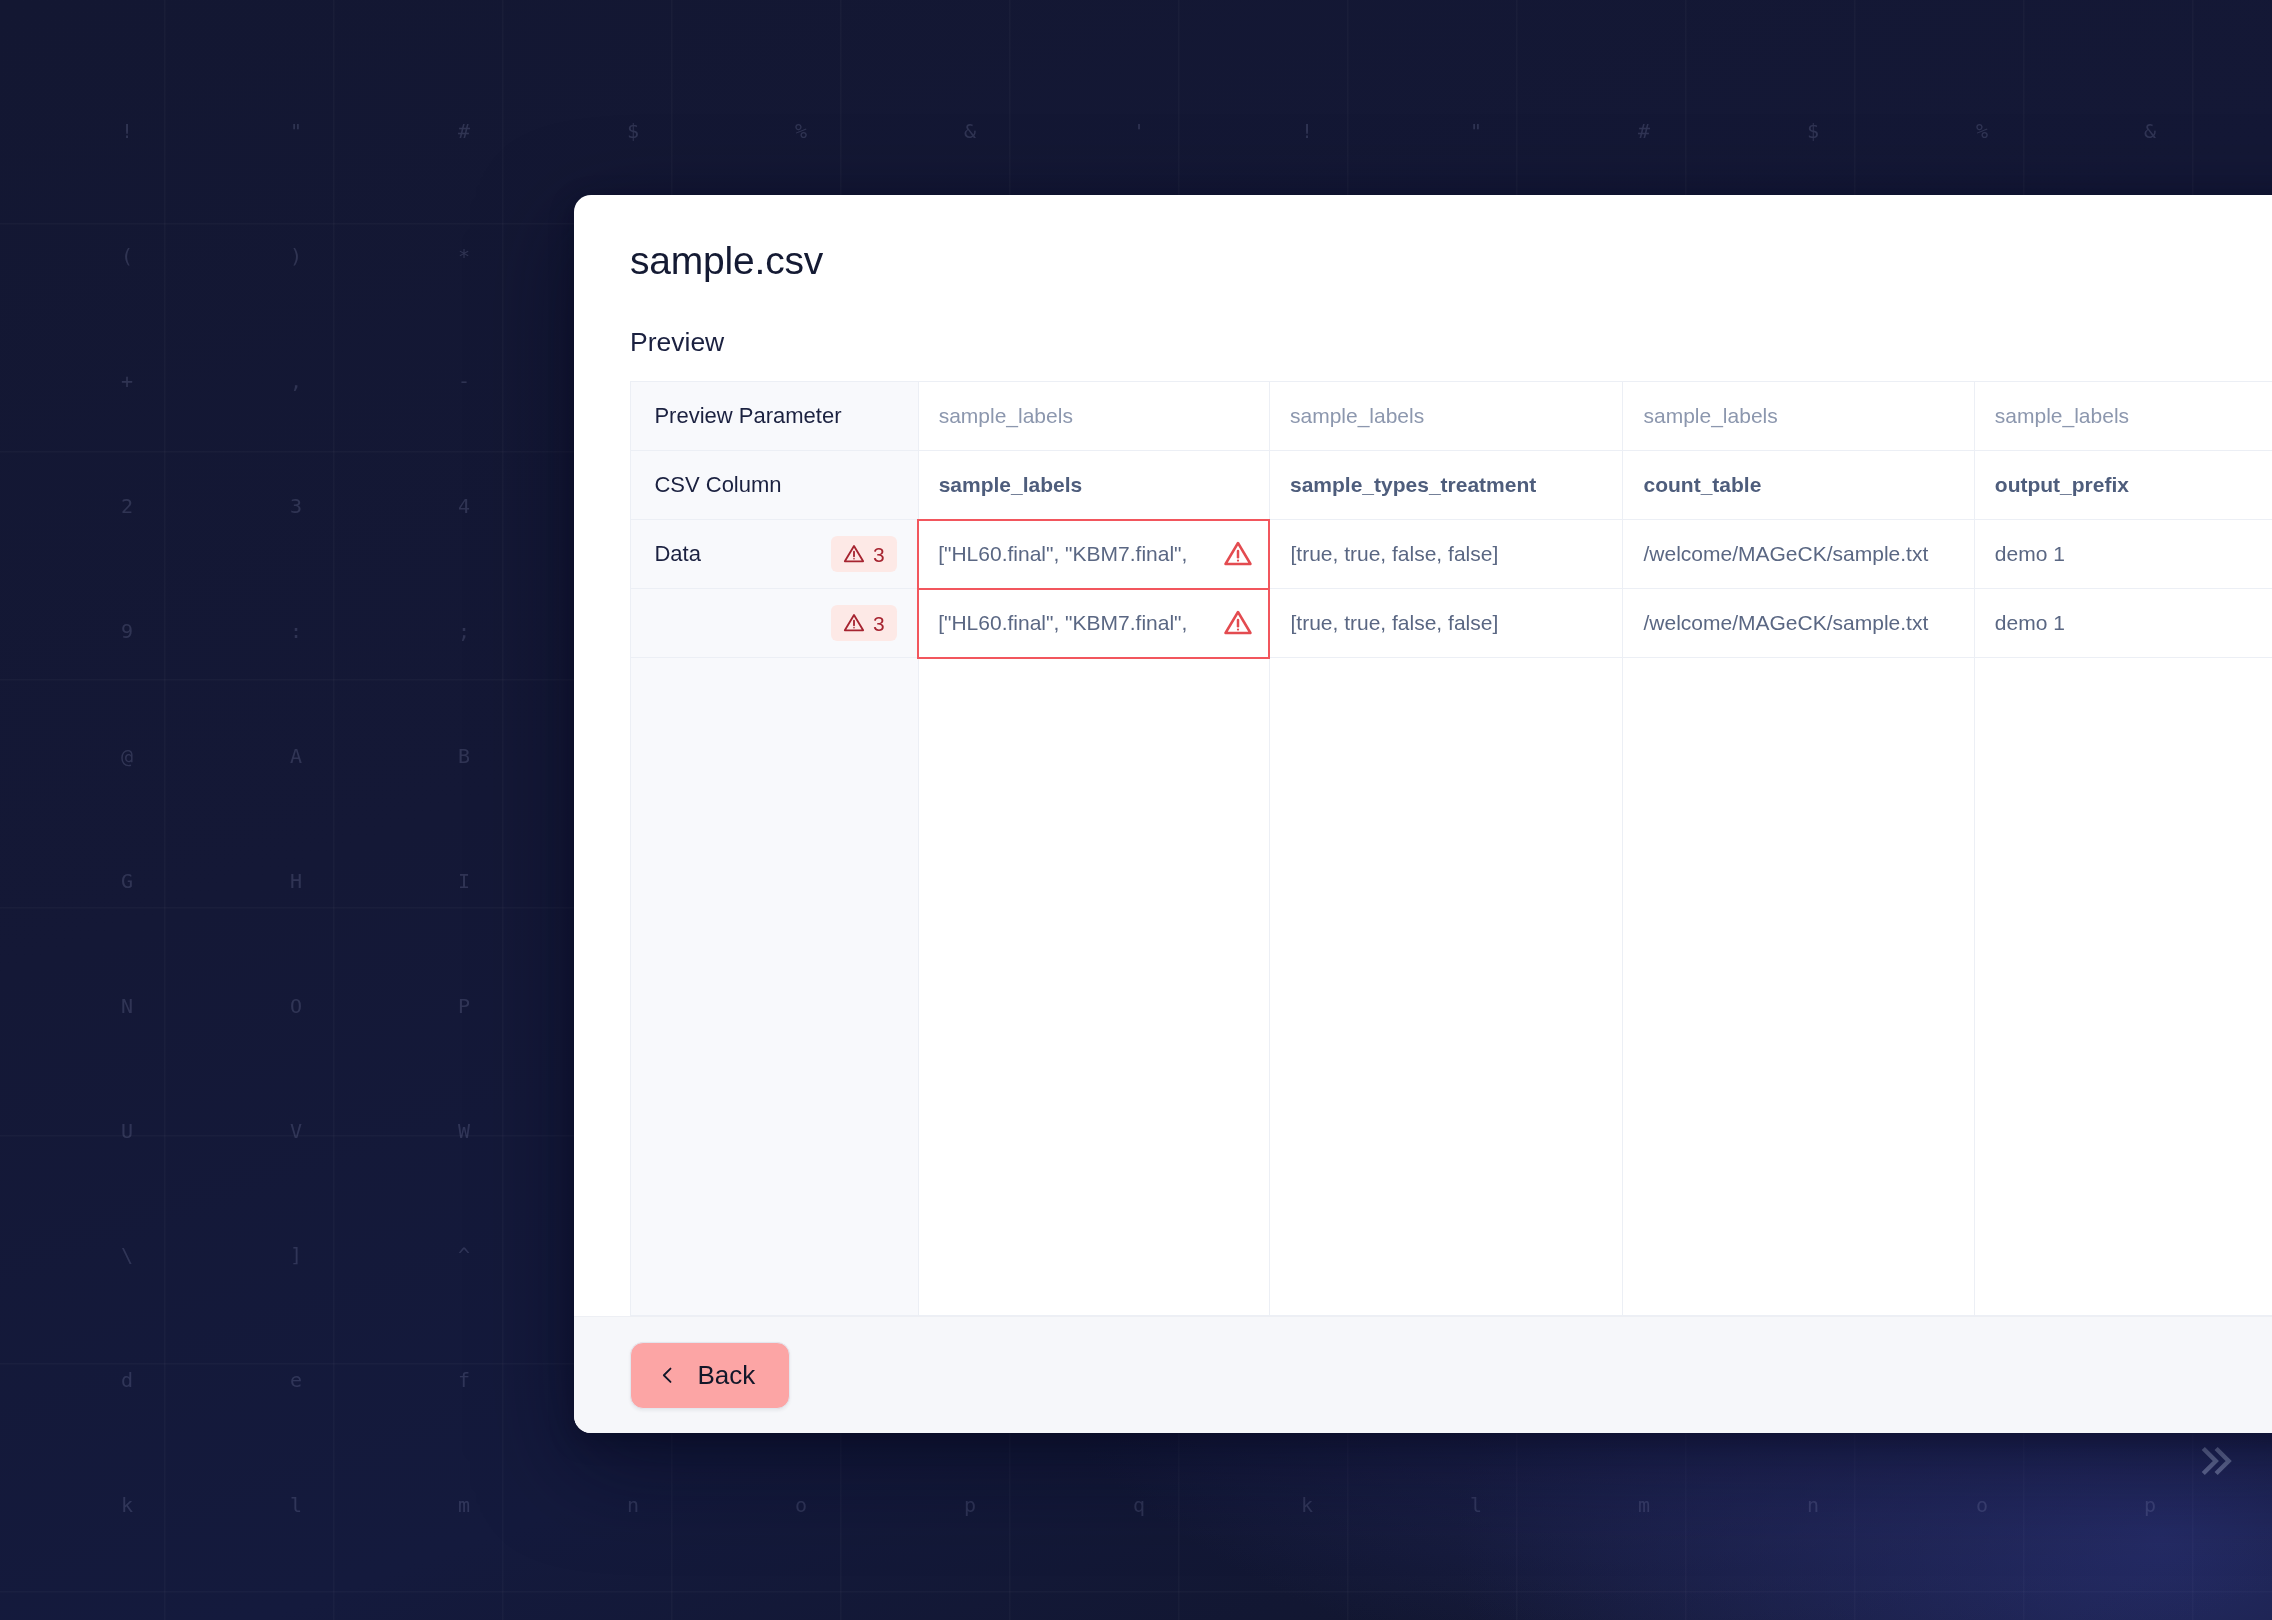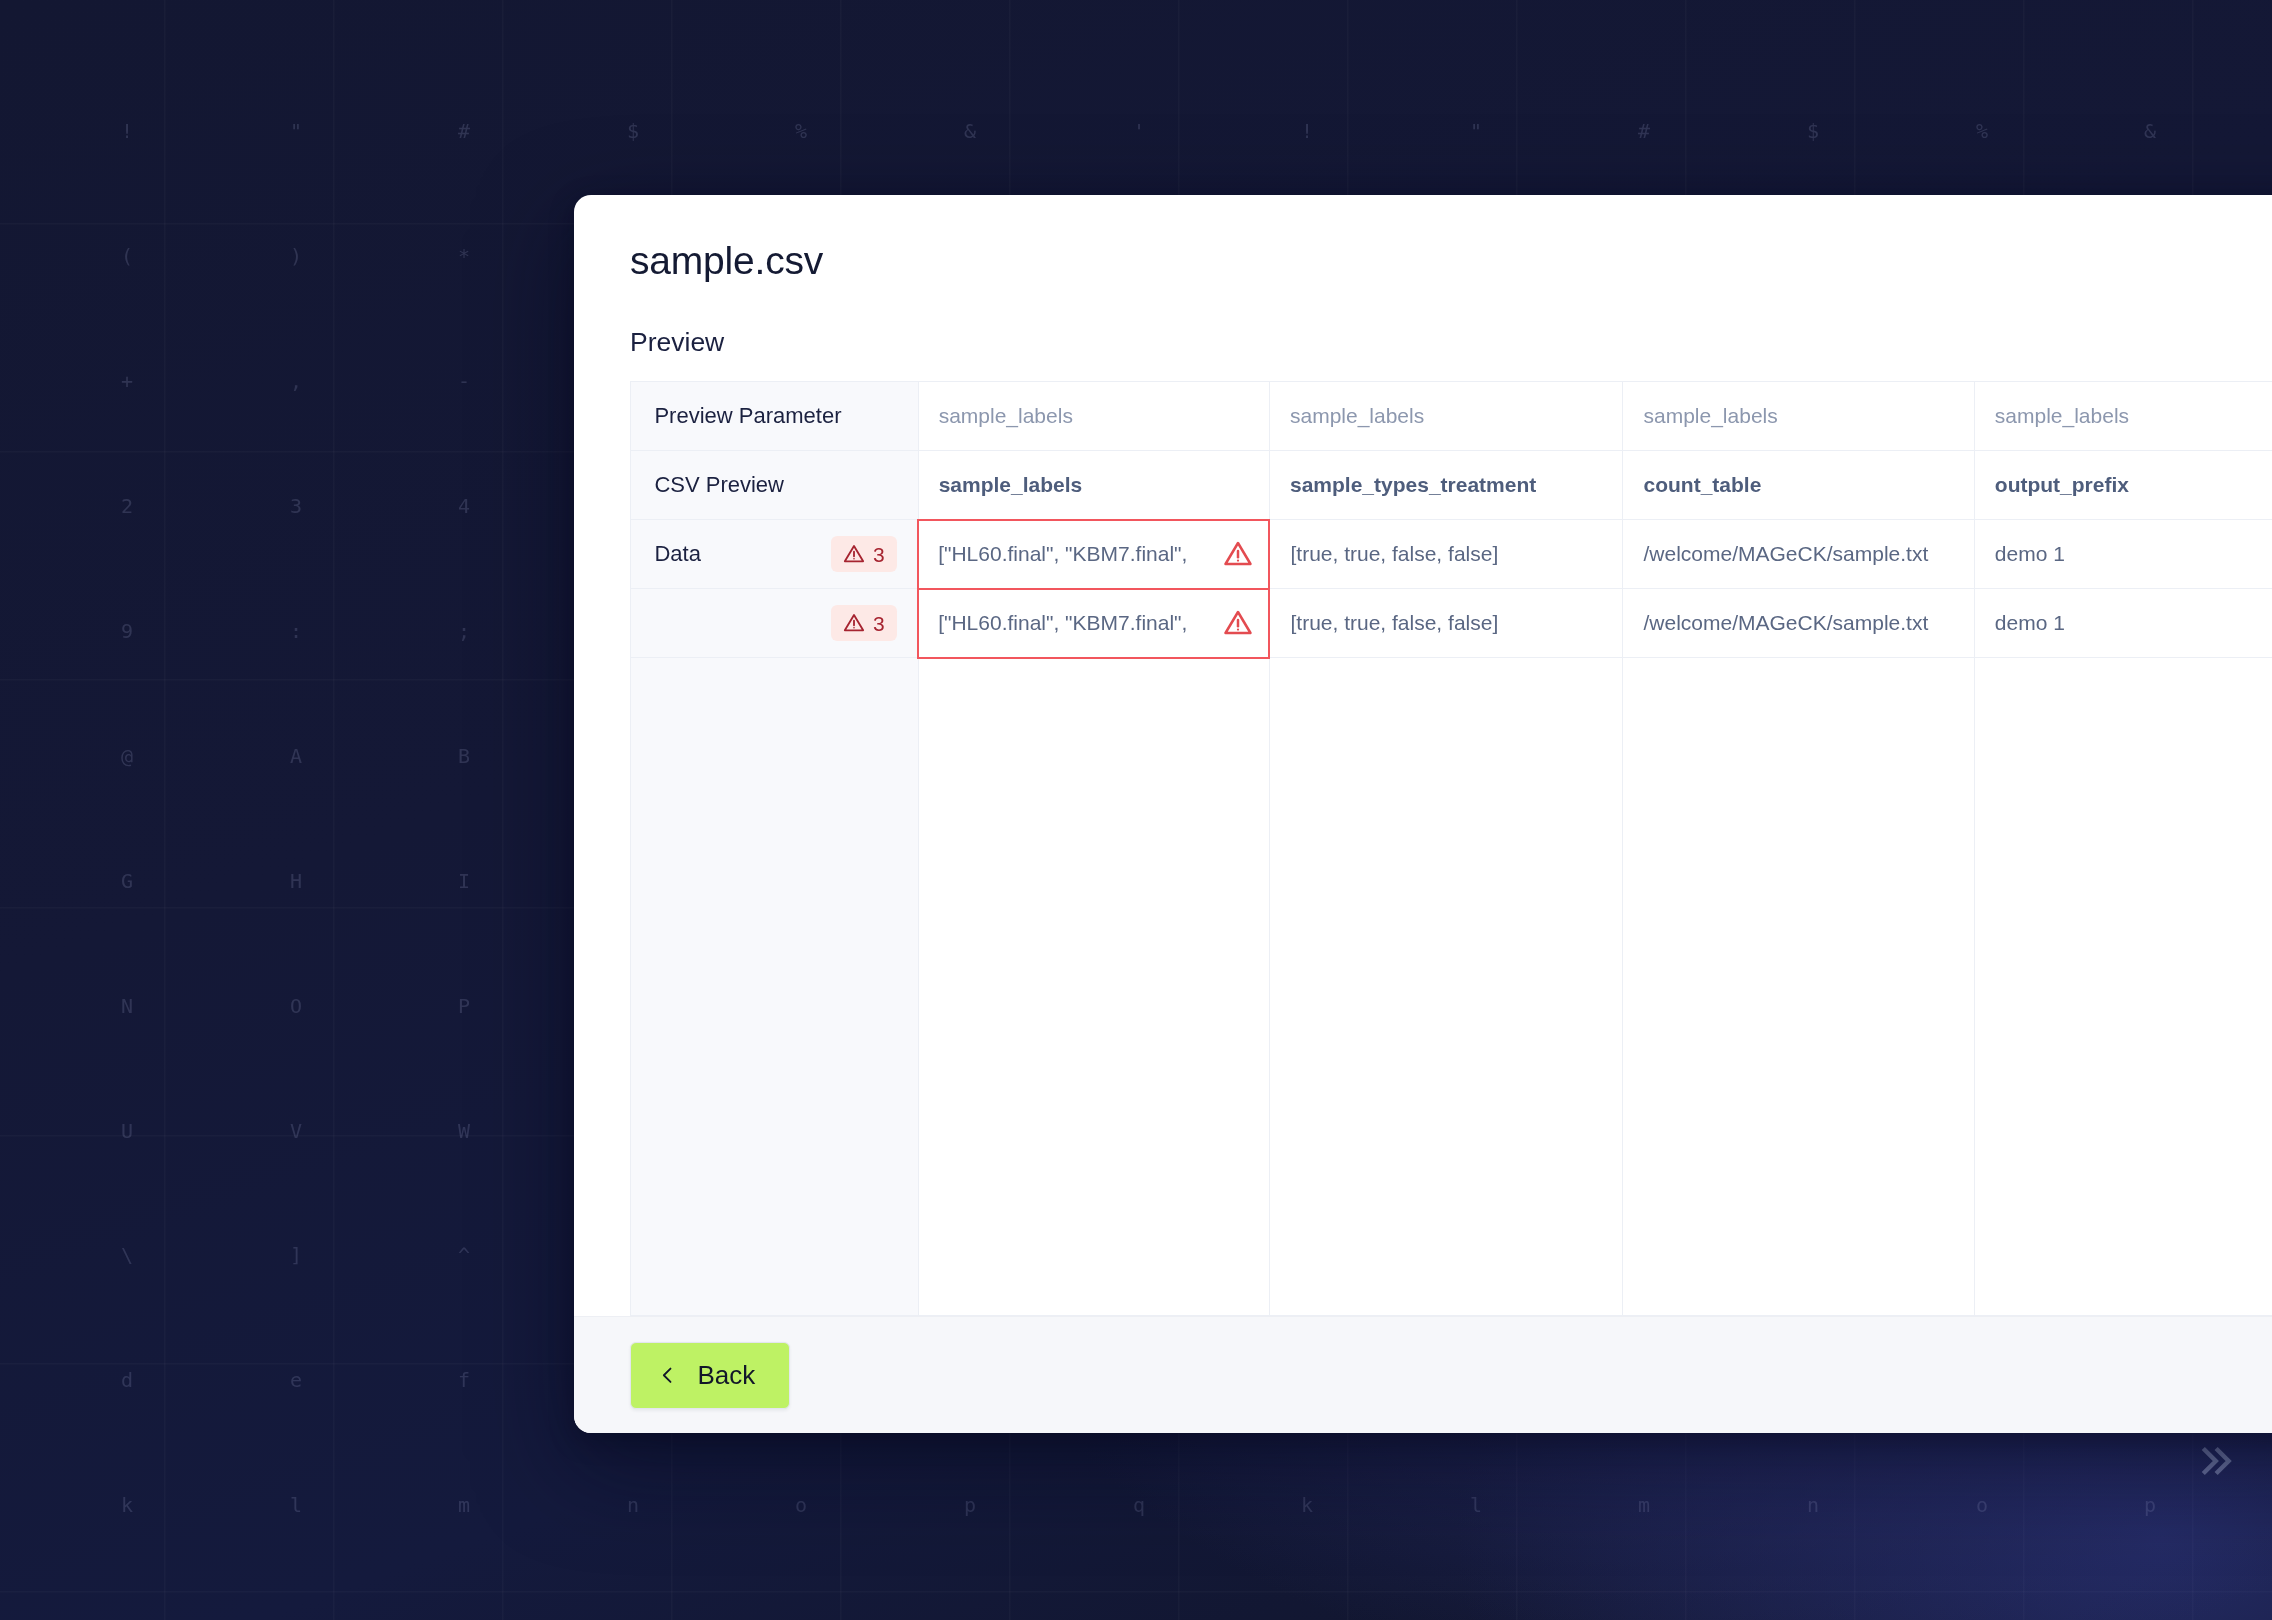--- a/index.html
+++ b/index.html
@@ -209,23 +209,23 @@
     border-top: 0.8px solid #edeff4;
     display: flex;
     align-items: center;
     padding-left: 56px;
   }
 
   #back-button {
     display: inline-flex;
     align-items: center;
     gap: 20px;
-    background: #bef264;
+    background: #fca5a5;
     border: 0.8px solid #e3e6ee;
-    border-radius: 6px;
+    border-radius: 13px;
     padding: 17px 34px 17px 26.5px;
     font-size: 26px;
     color: #121729;
     cursor: pointer;
     box-shadow: 0 1.6px 3.1px rgba(20,26,51,0.06);
     font-family: "Liberation Sans", sans-serif;
   }
   #back-button .chev { width: 20px; height: 26.5px; color: #121729; }
   #back-button .chev svg { display: block; width: 100%; height: 100%; }
 </style>
@@ -434,21 +434,21 @@
           <tbody id="preview-table-body">
 
           <tr class="row-param">
                 <td class="row-label">Preview Parameter</td>
                 <td class="col-header-param">sample_labels</td>
                 <td class="col-header-param">sample_labels</td>
                 <td class="col-header-param">sample_labels</td>
                 <td class="col-header-param">sample_labels</td>
               </tr>
               <tr class="row-csvcol">
-                <td class="row-label">CSV Preview</td>
+                <td class="row-label">CSV Column</td>
                 <td class="col-header-csv">sample_labels</td>
                 <td class="col-header-csv">sample_types_treatment</td>
                 <td class="col-header-csv">count_table</td>
                 <td class="col-header-csv">output_prefix</td>
               </tr>
               <tr class="row-data">
                 <td class="row-label">
                   <div class="row-label-inner">
                     <span>Data</span>
                     <span class="error-badge">

